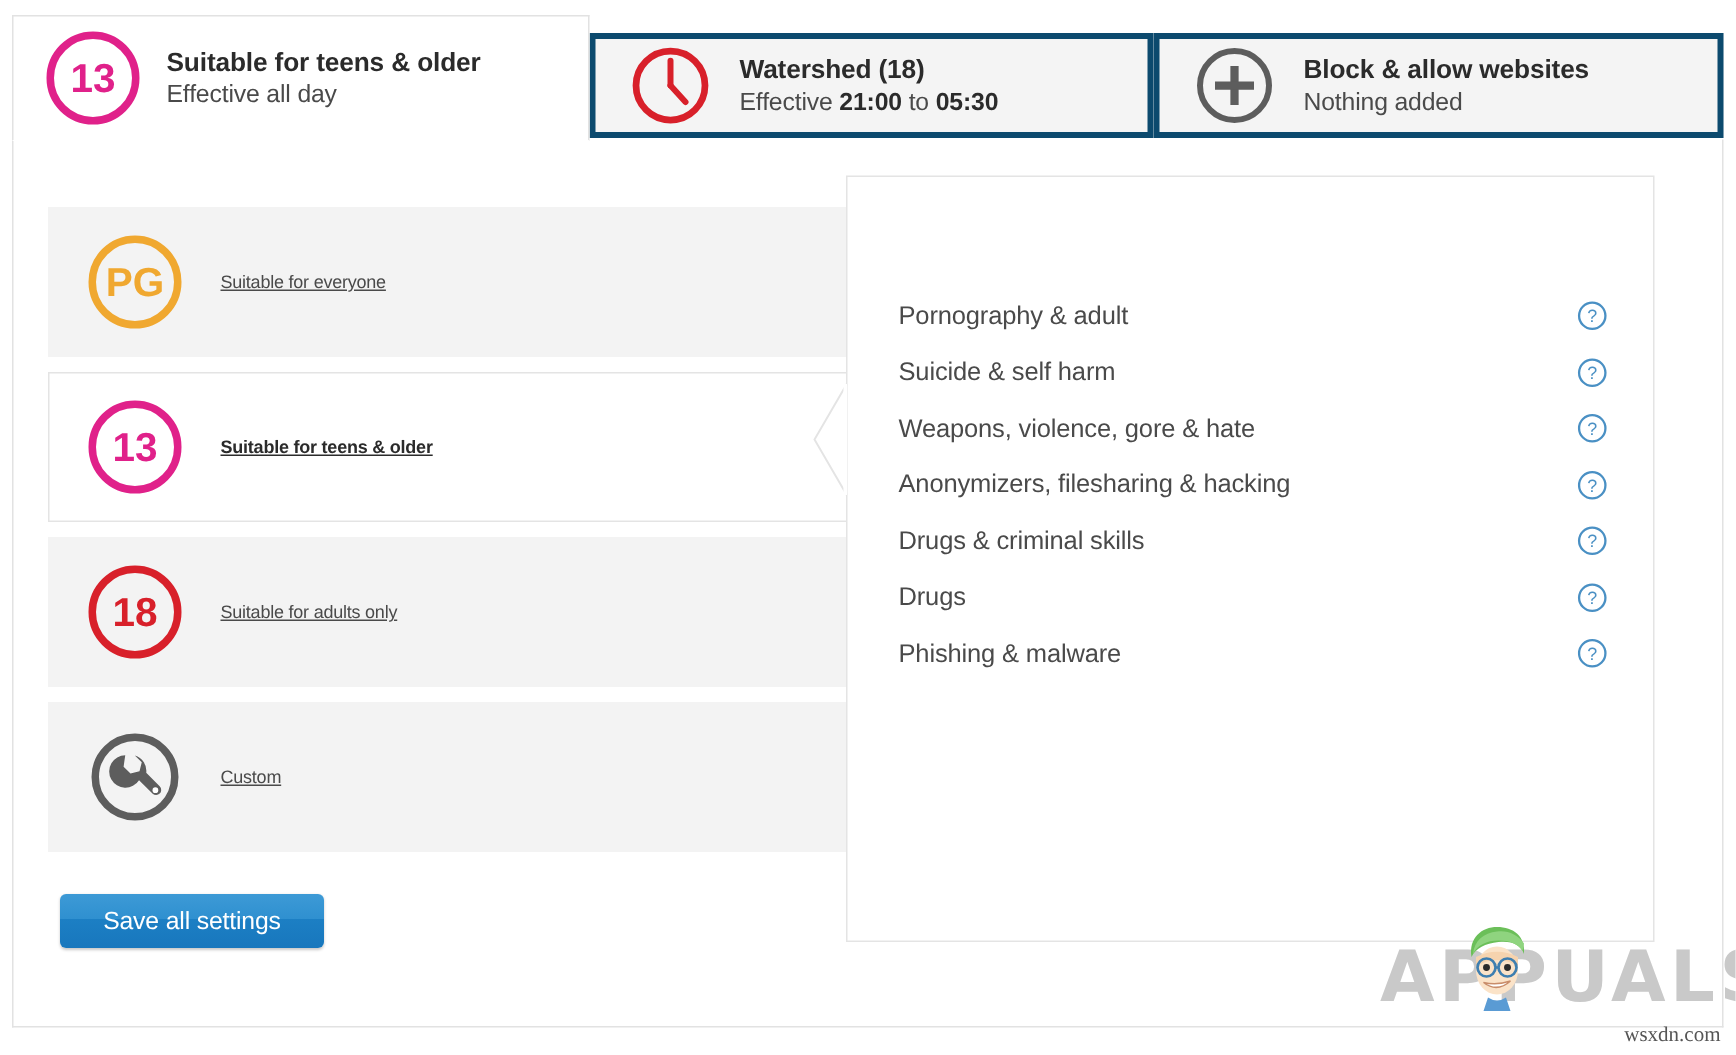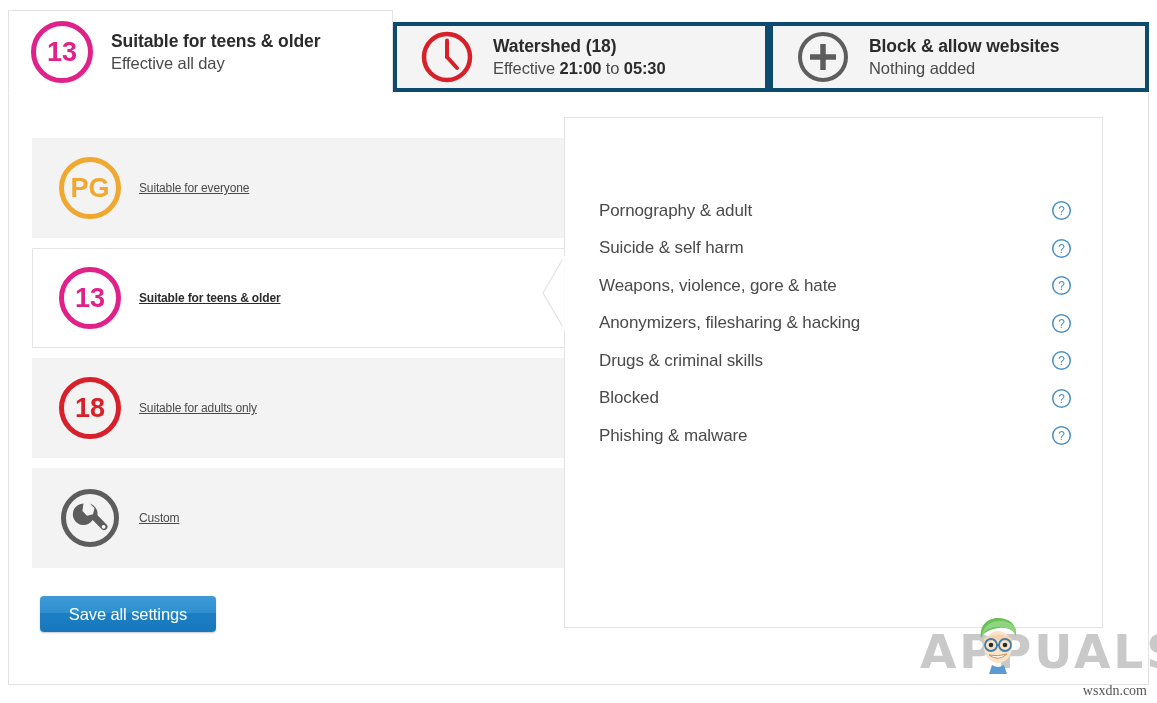--- a/index.html
+++ b/index.html
@@ -75,21 +75,21 @@
 
   
   #rating-list {
     position: absolute; left: 32px; top: 138px; width: 540px;
   }
   .rating-row {
     box-sizing: border-box;
     height: 100px;
     display: flex; align-items: center;
     padding-left: 26px;
-    gap: 18px;
+    gap: 26px;
     background: #f3f3f3;
     border: 1px solid #f3f3f3;
     margin-bottom: 10px;
     position: relative;
   }
   .rating-row.selected {
     background: #ffffff;
     border: 1px solid #e4e4e4;
   }
   .rating-label {
@@ -298,21 +298,21 @@
 
     <div class="cat-row">
       <span class="cat-label">Drugs &amp; criminal skills</span>
       <svg class="help-icon" viewBox="0 0 22 22">
         <circle cx="11" cy="11" r="9.2" fill="none" stroke="#4a90c4" stroke-width="1.6"></circle>
         <text x="11" y="15.4" text-anchor="middle" font-family="Liberation Sans, sans-serif" font-size="12.5" fill="#4a90c4">?</text>
       </svg>
     </div>
 
     <div class="cat-row">
-      <span class="cat-label">Blocked</span>
+      <span class="cat-label">Drugs</span>
       <svg class="help-icon" viewBox="0 0 22 22">
         <circle cx="11" cy="11" r="9.2" fill="none" stroke="#4a90c4" stroke-width="1.6"></circle>
         <text x="11" y="15.4" text-anchor="middle" font-family="Liberation Sans, sans-serif" font-size="12.5" fill="#4a90c4">?</text>
       </svg>
     </div>
 
     <div class="cat-row">
       <span class="cat-label">Phishing &amp; malware</span>
       <svg class="help-icon" viewBox="0 0 22 22">
         <circle cx="11" cy="11" r="9.2" fill="none" stroke="#4a90c4" stroke-width="1.6"></circle>

